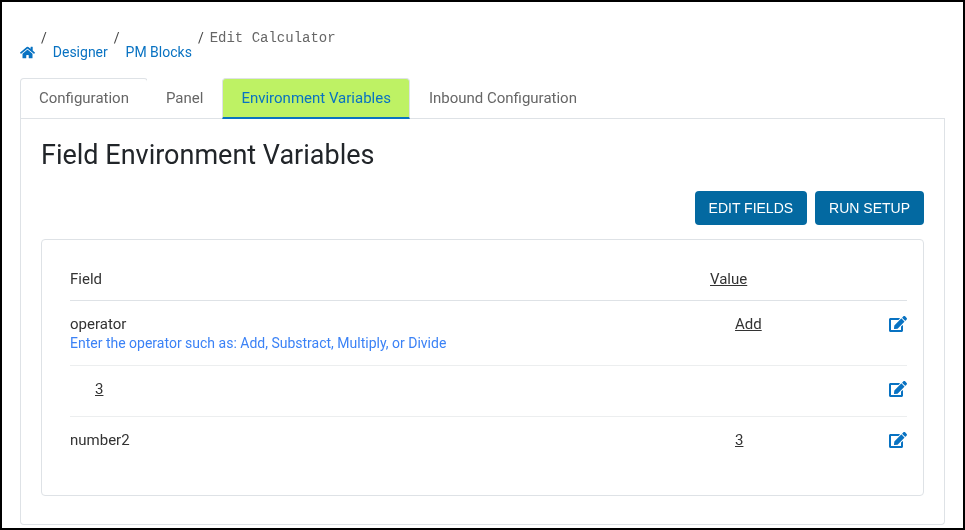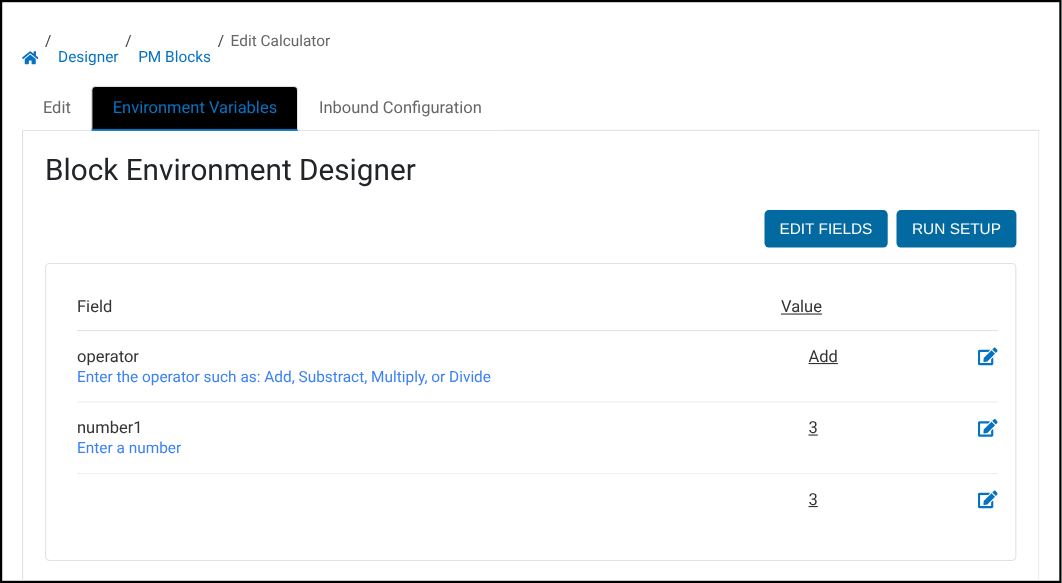--- a/index.html
+++ b/index.html
@@ -28,20 +28,21 @@
       color: #0872c2;
       text-decoration: none;
       margin-top: 28px;
     }
     .breadcrumb .sep {
       color: #444;
       margin: 0 6px;
     }
     .breadcrumb .current {
       color: #666;
+      font-family: Liberation Mono, monospace;
     }
     .home-icon {
       color: #0872c2;
       display: inline-flex;
       align-items: center;
     }
     .tabs {
       display: flex;
       border-bottom: 1px solid #dee2e6;
     }
@@ -65,21 +66,21 @@
     }
     .tab.plain {
       color: #666;
     }
     .tab.active {
       color: #0872c2;
       border: 1px solid #dee2e6;
       border-bottom: 2px solid #0872c2;
       border-top-left-radius: 4px;
       border-top-right-radius: 4px;
-      background: #000000;
+      background: #bef264;
       margin-bottom: -1px;
     }
     .content-panel {
       border: 1px solid #dee2e6;
       border-top: none;
       padding: 20px 20px 28px 20px;
       border-bottom-left-radius: 4px;
       border-bottom-right-radius: 4px;
     }
     .page-title {
@@ -178,27 +179,28 @@
     </a>
     <span class="sep">/</span>
     <a href="#">Designer</a>
     <span class="sep">/</span>
     <a href="#">PM Blocks</a>
     <span class="sep">/</span>
     <span class="current">Edit Calculator</span>
   </nav>
 
   <div class="tabs">
-    <div class="tab plain">Edit</div>
+    <div class="tab inactive">Configuration</div>
+    <div class="tab plain">Panel</div>
     <div class="tab active">Environment Variables</div>
     <div class="tab plain">Inbound Configuration</div>
   </div>
 
   <div class="content-panel">
-    <h1 class="page-title">Block Environment Designer</h1>
+    <h1 class="page-title">Field Environment Variables</h1>
 
     <div class="actions">
       <button class="btn-primary">EDIT FIELDS</button>
       <button class="btn-primary">RUN SETUP</button>
     </div>
 
     <div class="inner-panel">
       <div class="env-table">
         <div class="env-header">
           <div class="col-field th">Field</div>
@@ -215,36 +217,33 @@
           <div class="col-action">
             <button class="edit-icon-btn">
               <svg width="18" height="18" viewBox="0 0 576 512" fill="currentColor">
                   <path d="M402.6 83.2l90.2 90.2c3.8 3.8 3.8 10 0 13.8L274.4 405.6l-92.8 10.3c-12.4 1.4-22.9-9.1-21.5-21.5l10.3-92.8L388.8 83.2c3.8-3.8 10-3.8 13.8 0zm162-22.9l-48.8-48.8c-15.2-15.2-39.9-15.2-55.2 0l-35.4 35.4c-3.8 3.8-3.8 10 0 13.8l90.2 90.2c3.8 3.8 10 3.8 13.8 0l35.4-35.4c15.2-15.3 15.2-40 0-55.2zM384 346.2V448H64V128h229.8c3.2 0 6.2-1.3 8.5-3.5l40-40c7.6-7.6 2.2-20.5-8.5-20.5H48C21.5 64 0 85.5 0 112v352c0 26.5 21.5 48 48 48h352c26.5 0 48-21.5 48-48V306.2c0-10.7-12.9-16-20.5-8.5l-40 40c-2.2 2.3-3.5 5.3-3.5 8.5z"></path>
                 </svg>
             </button>
           </div>
         </div>
 
         <div class="env-row">
-          <div class="col-field">
-            <div class="field-name">number1</div>
-            <div class="field-desc">Enter a number</div>
-          </div>
           <div class="col-value field-value">3</div>
           <div class="col-action">
             <button class="edit-icon-btn">
               <svg width="18" height="18" viewBox="0 0 576 512" fill="currentColor">
                   <path d="M402.6 83.2l90.2 90.2c3.8 3.8 3.8 10 0 13.8L274.4 405.6l-92.8 10.3c-12.4 1.4-22.9-9.1-21.5-21.5l10.3-92.8L388.8 83.2c3.8-3.8 10-3.8 13.8 0zm162-22.9l-48.8-48.8c-15.2-15.2-39.9-15.2-55.2 0l-35.4 35.4c-3.8 3.8-3.8 10 0 13.8l90.2 90.2c3.8 3.8 10 3.8 13.8 0l35.4-35.4c15.2-15.3 15.2-40 0-55.2zM384 346.2V448H64V128h229.8c3.2 0 6.2-1.3 8.5-3.5l40-40c7.6-7.6 2.2-20.5-8.5-20.5H48C21.5 64 0 85.5 0 112v352c0 26.5 21.5 48 48 48h352c26.5 0 48-21.5 48-48V306.2c0-10.7-12.9-16-20.5-8.5l-40 40c-2.2 2.3-3.5 5.3-3.5 8.5z"></path>
                 </svg>
             </button>
           </div>
         </div>
 
         <div class="env-row">
           <div class="col-field">
+            <div class="field-name">number2</div>
           </div>
           <div class="col-value field-value">3</div>
           <div class="col-action">
             <button class="edit-icon-btn">
               <svg width="18" height="18" viewBox="0 0 576 512" fill="currentColor">
                   <path d="M402.6 83.2l90.2 90.2c3.8 3.8 3.8 10 0 13.8L274.4 405.6l-92.8 10.3c-12.4 1.4-22.9-9.1-21.5-21.5l10.3-92.8L388.8 83.2c3.8-3.8 10-3.8 13.8 0zm162-22.9l-48.8-48.8c-15.2-15.2-39.9-15.2-55.2 0l-35.4 35.4c-3.8 3.8-3.8 10 0 13.8l90.2 90.2c3.8 3.8 10 3.8 13.8 0l35.4-35.4c15.2-15.3 15.2-40 0-55.2zM384 346.2V448H64V128h229.8c3.2 0 6.2-1.3 8.5-3.5l40-40c7.6-7.6 2.2-20.5-8.5-20.5H48C21.5 64 0 85.5 0 112v352c0 26.5 21.5 48 48 48h352c26.5 0 48-21.5 48-48V306.2c0-10.7-12.9-16-20.5-8.5l-40 40c-2.2 2.3-3.5 5.3-3.5 8.5z"></path>
                 </svg>
             </button>
           </div>
         </div>

